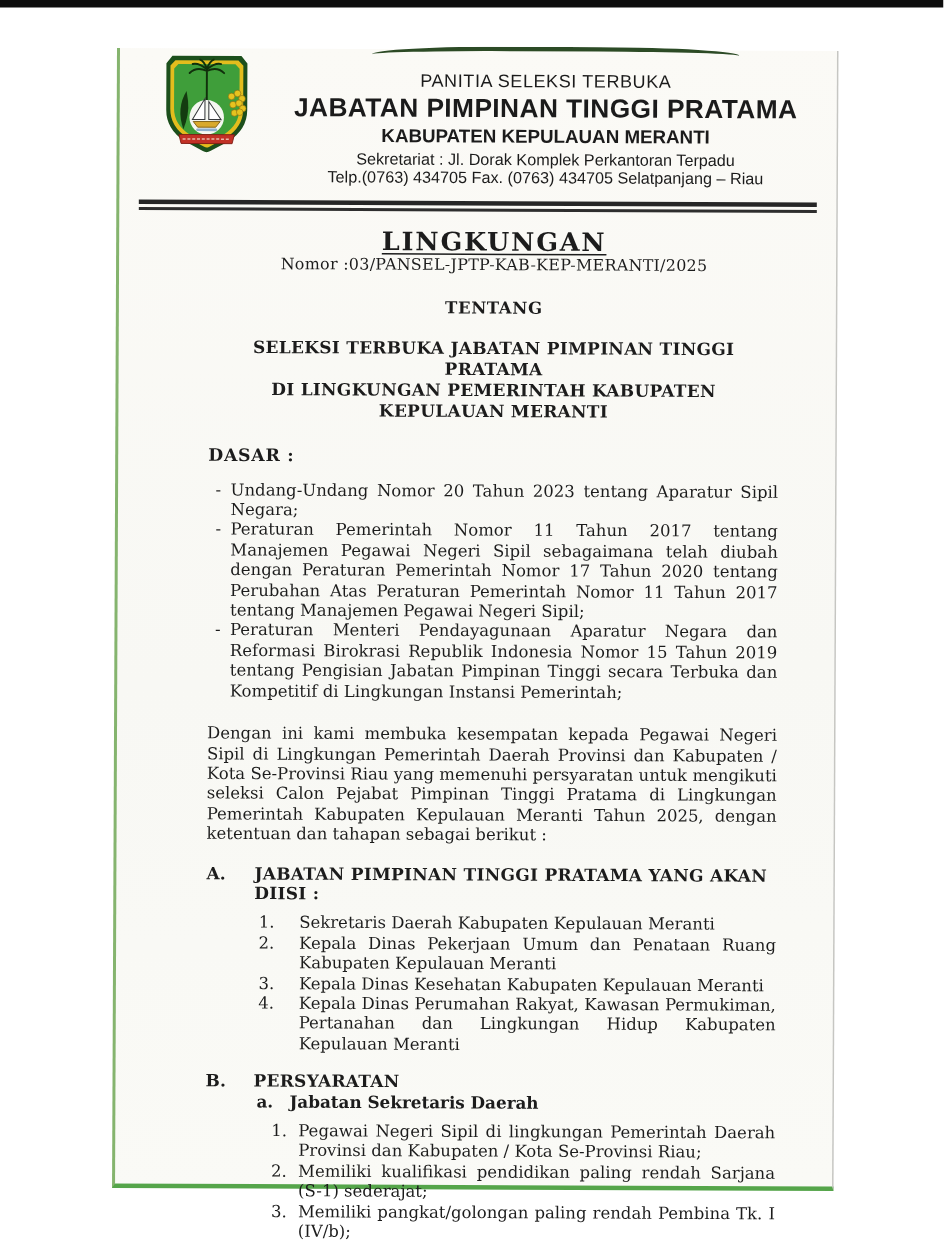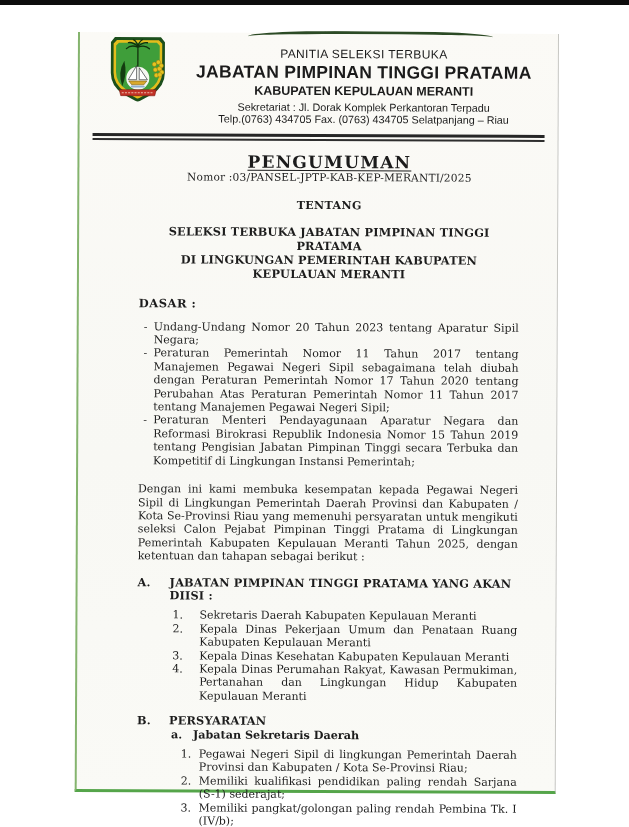--- a/index.html
+++ b/index.html
@@ -160,21 +160,21 @@
         <div class="lh-line3">KABUPATEN KEPULAUAN MERANTI</div>
         <div class="lh-line4">Sekretariat : Jl. Dorak Komplek Perkantoran Terpadu</div>
         <div class="lh-line5">Telp.(0763) 434705 Fax. (0763) 434705 Selatpanjang – Riau</div>
       </div>
     </div>
 
     <div class="rule"></div>
 
     <div class="content">
       <div class="doc-title">
-        <span>PENGUMUMAN</span>
+        <span>LINGKUNGAN</span>
       </div>
       <div class="doc-number">Nomor :03/PANSEL-JPTP-KAB-KEP-MERANTI/2025</div>
       <div class="tentang">TENTANG</div>
       <div class="subject">
         <div>SELEKSI TERBUKA JABATAN PIMPINAN TINGGI PRATAMA</div>
         <div>DI LINGKUNGAN PEMERINTAH KABUPATEN KEPULAUAN MERANTI</div>
       </div>
 
       <div class="dasar-heading">DASAR :</div>
 

